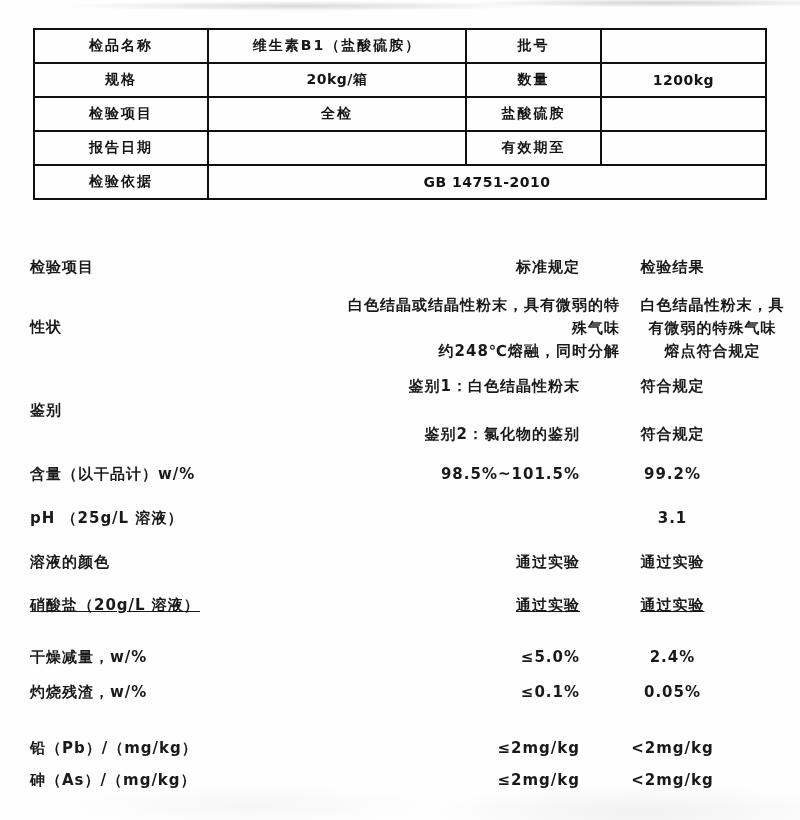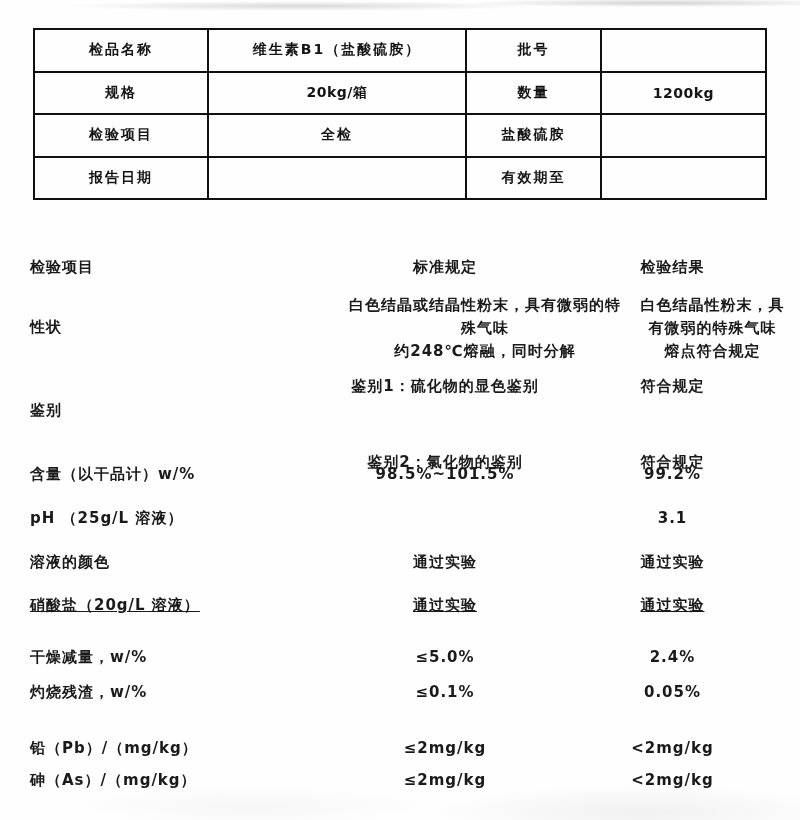--- a/index.html
+++ b/index.html
@@ -55,29 +55,29 @@
   .cell {
     position: absolute;
     font-weight: bold;
     font-size: 15px;
     letter-spacing: 1px;
     color: #1a1a1a;
     white-space: pre-line;
     line-height: 23px;
   }
   .col-item     { left: 30px;  width: 250px; text-align: left; }
-  .col-standard { left: 291px; width: 308px; text-align: center; }
+  .col-standard { left: 272px; width: 308px; text-align: right; }
   .col-result   { left: 580px; width: 185px; text-align: center; }
 
   .y-header   { top: 256px; }
   .y-xz       { top: 294px; margin-left: 40px; }
   .y-xz-label { top: 316px; }
   .y-jb1      { top: 375px; }
   .y-jb-label { top: 399px; }
-  .y-jb2      { top: 423px; margin-top: 28px; }
+  .y-jb2      { top: 423px; }
   .y-r0 { top: 463px; }
   .y-r1 { top: 507px; }
   .y-r2 { top: 551px; }
   .y-r3 { top: 594px; text-decoration: underline; }
   .y-r4 { top: 638px; margin-top: 8px; }
   .y-r5 { top: 681px; }
   .y-r6 { top: 725px; margin-top: 12px; }
   .y-r7 { top: 769px; }
 </style>
 </head>
@@ -111,39 +111,43 @@
       <td>全检</td>
       <td>盐酸硫胺</td>
       <td></td>
     </tr>
     <tr>
       <td>报告日期</td>
       <td></td>
       <td>有效期至</td>
       <td></td>
     </tr>
+    <tr>
+      <td>检验依据</td>
+      <td class="num" colspan="3">GB 14751-2010</td>
+    </tr>
   </tbody>
     </table>
 
   <div class="spec">
 
     <div class="cell col-item y-header">检验项目</div>
     <div class="cell col-standard y-header">标准规定</div>
     <div class="cell col-item y-xz-label">性状</div>
 
     <div class="cell col-result y-header">检验结果</div>
     <div class="cell col-standard y-xz">白色结晶或结晶性粉末，具有微弱的特
 殊气味
 约248℃熔融，同时分解</div>
     <div class="cell col-result y-xz">白色结晶性粉末，具
 有微弱的特殊气味
 熔点符合规定</div>
 
     <div class="cell col-item y-jb-label">鉴别</div>
-    <div class="cell col-standard y-jb1">鉴别1：硫化物的显色鉴别</div>
+    <div class="cell col-standard y-jb1">鉴别1：白色结晶性粉末</div>
     <div class="cell col-result y-jb1">符合规定</div>
     <div class="cell col-standard y-jb2">鉴别2：氯化物的鉴别</div>
     <div class="cell col-result y-jb2">符合规定</div>
 
     <div class="cell col-item y-r0">含量（以干品计）w/%</div>
     <div class="cell col-standard y-r0">98.5%~101.5%</div>
     <div class="cell col-result y-r0">99.2%</div>
 
     <div class="cell col-item y-r1">pH （25g/L 溶液）</div>
     <div class="cell col-result y-r1">3.1</div>

